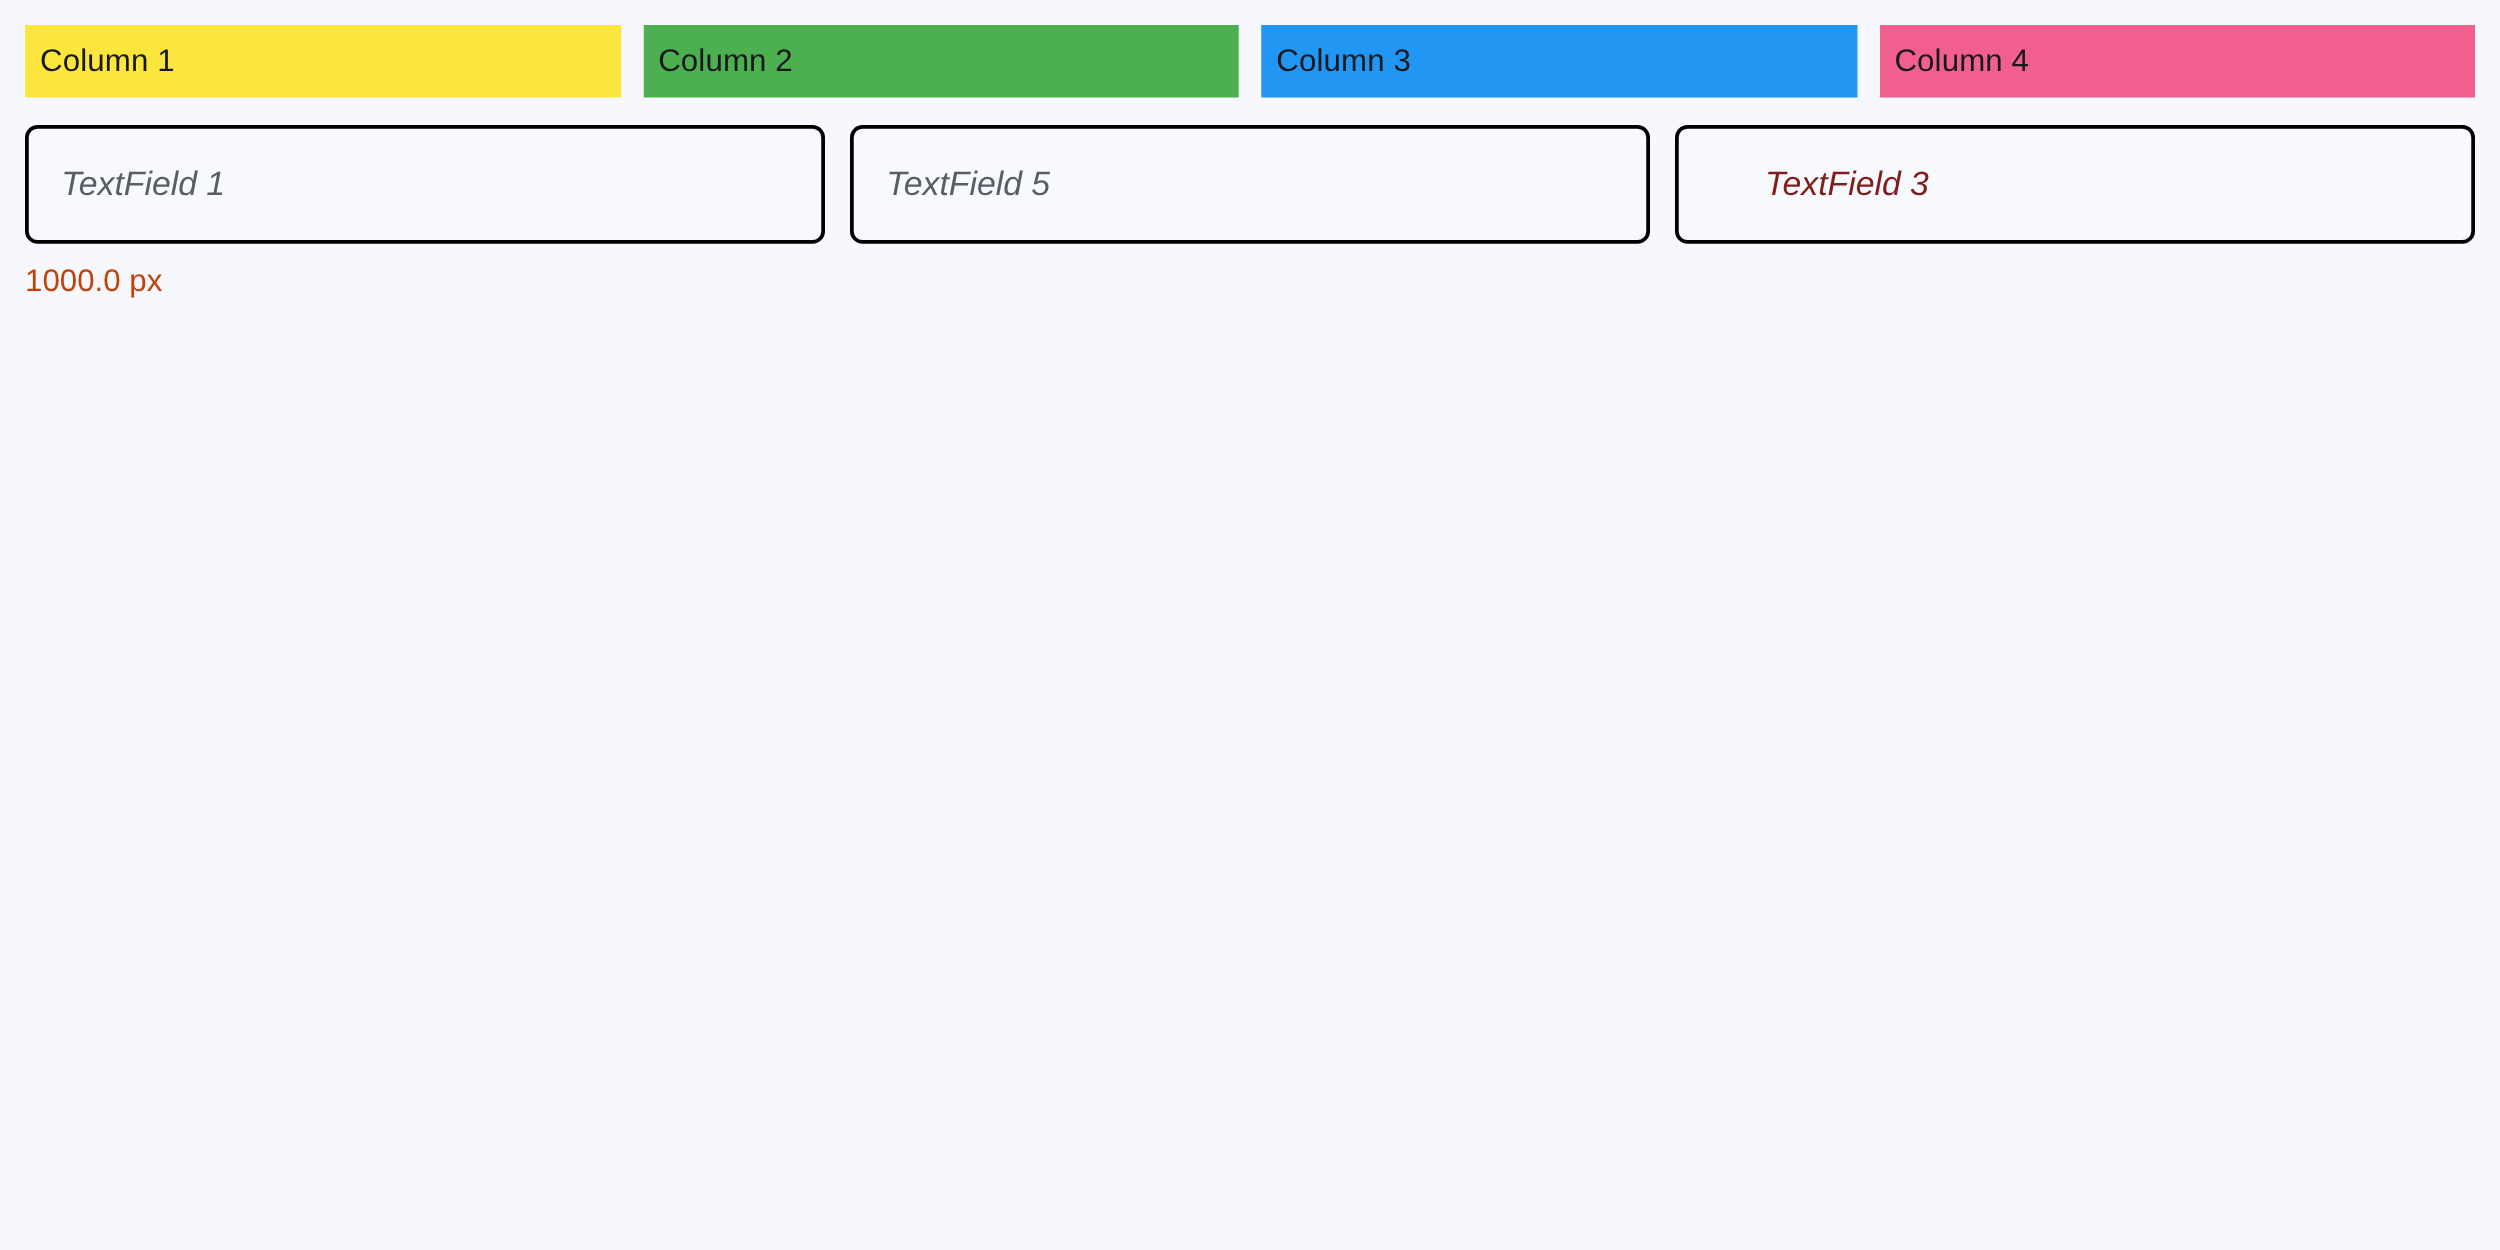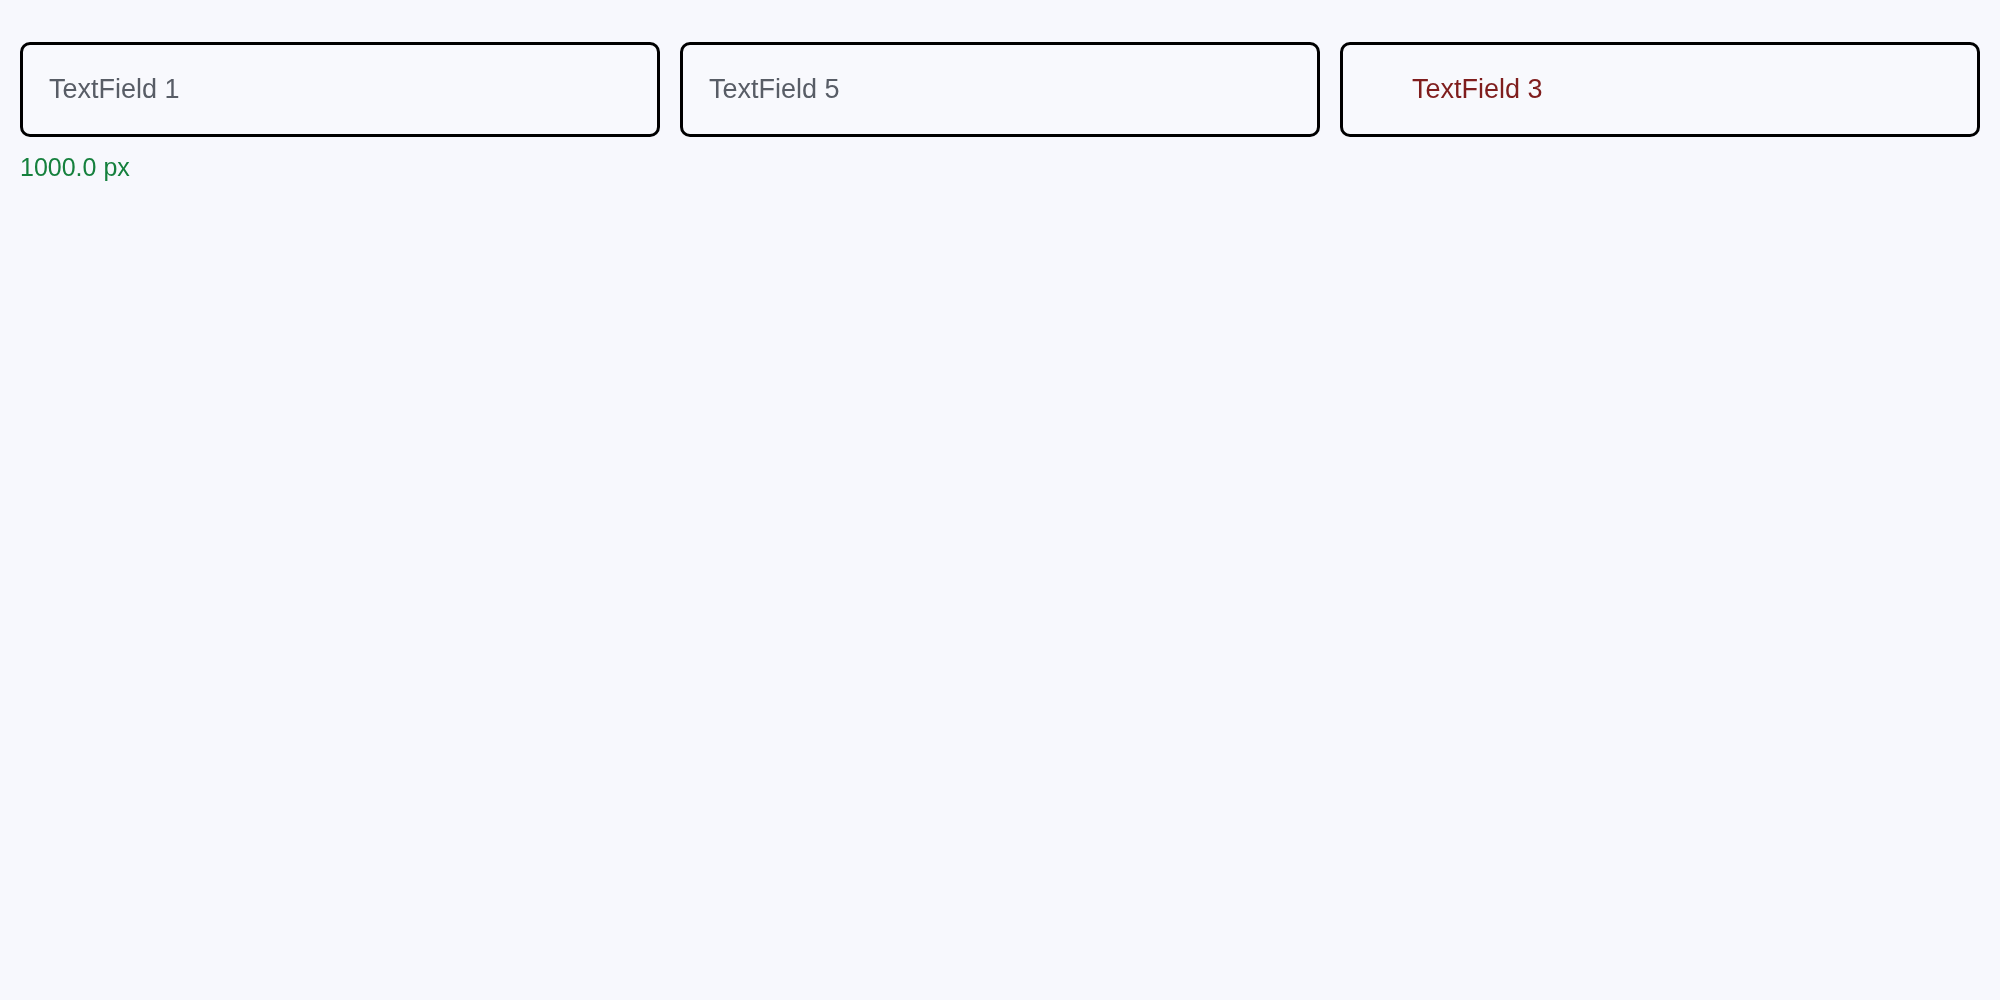--- a/index.html
+++ b/index.html
@@ -66,38 +66,53 @@
     align-items: center;
     padding-left: 26px;
     cursor: text;
   }
   .textfield-placeholder {
     font-size: 27px;
     line-height: 1;
     color: #585d66;
     white-space: nowrap;
     user-select: none;
+    font-style: italic;
   }
 
   
   .status-row {
     margin-top: 18px;
   }
   .status-label {
     font-size: 25px;
     line-height: 1;
-    color: #15803d;
+    color: #c2410c;
     white-space: nowrap;
   }
 </style>
 </head>
 <body style="background: rgb(247, 248, 253);">
 
 <div class="app-root">
 
+  <div class="columns-row">
+    <div class="column-block" style="background: rgb(251, 230, 62);">
+      <span class="column-label" style="color: rgb(24, 25, 28);">Column 1</span>
+    </div>
+    <div class="column-block" style="background: rgb(76, 175, 80);">
+      <span class="column-label" style="color: rgb(24, 25, 28);">Column 2</span>
+    </div>
+    <div class="column-block" style="background: rgb(33, 150, 243);">
+      <span class="column-label" style="color: rgb(24, 25, 28);">Column 3</span>
+    </div>
+    <div class="column-block" style="background: rgb(240, 95, 142);">
+      <span class="column-label" style="color: rgb(24, 25, 28);">Column 4</span>
+    </div>
+  </div>
 
   <div class="textfields-row">
     <div class="textfield" style="border-color: rgb(0, 0, 0);">
       <span class="textfield-placeholder" style="color: rgb(88, 93, 102);">TextField 1</span>
     </div>
     <div class="textfield" style="border-color: rgb(0, 0, 0);">
       <span class="textfield-placeholder" style="color: rgb(88, 93, 102);">TextField 5</span>
     </div>
     <div class="textfield" style="border-color: rgb(0, 0, 0);">
       <span class="textfield-placeholder" style="color: #7f1d1d; margin-left: 43px;">TextField 3</span>

